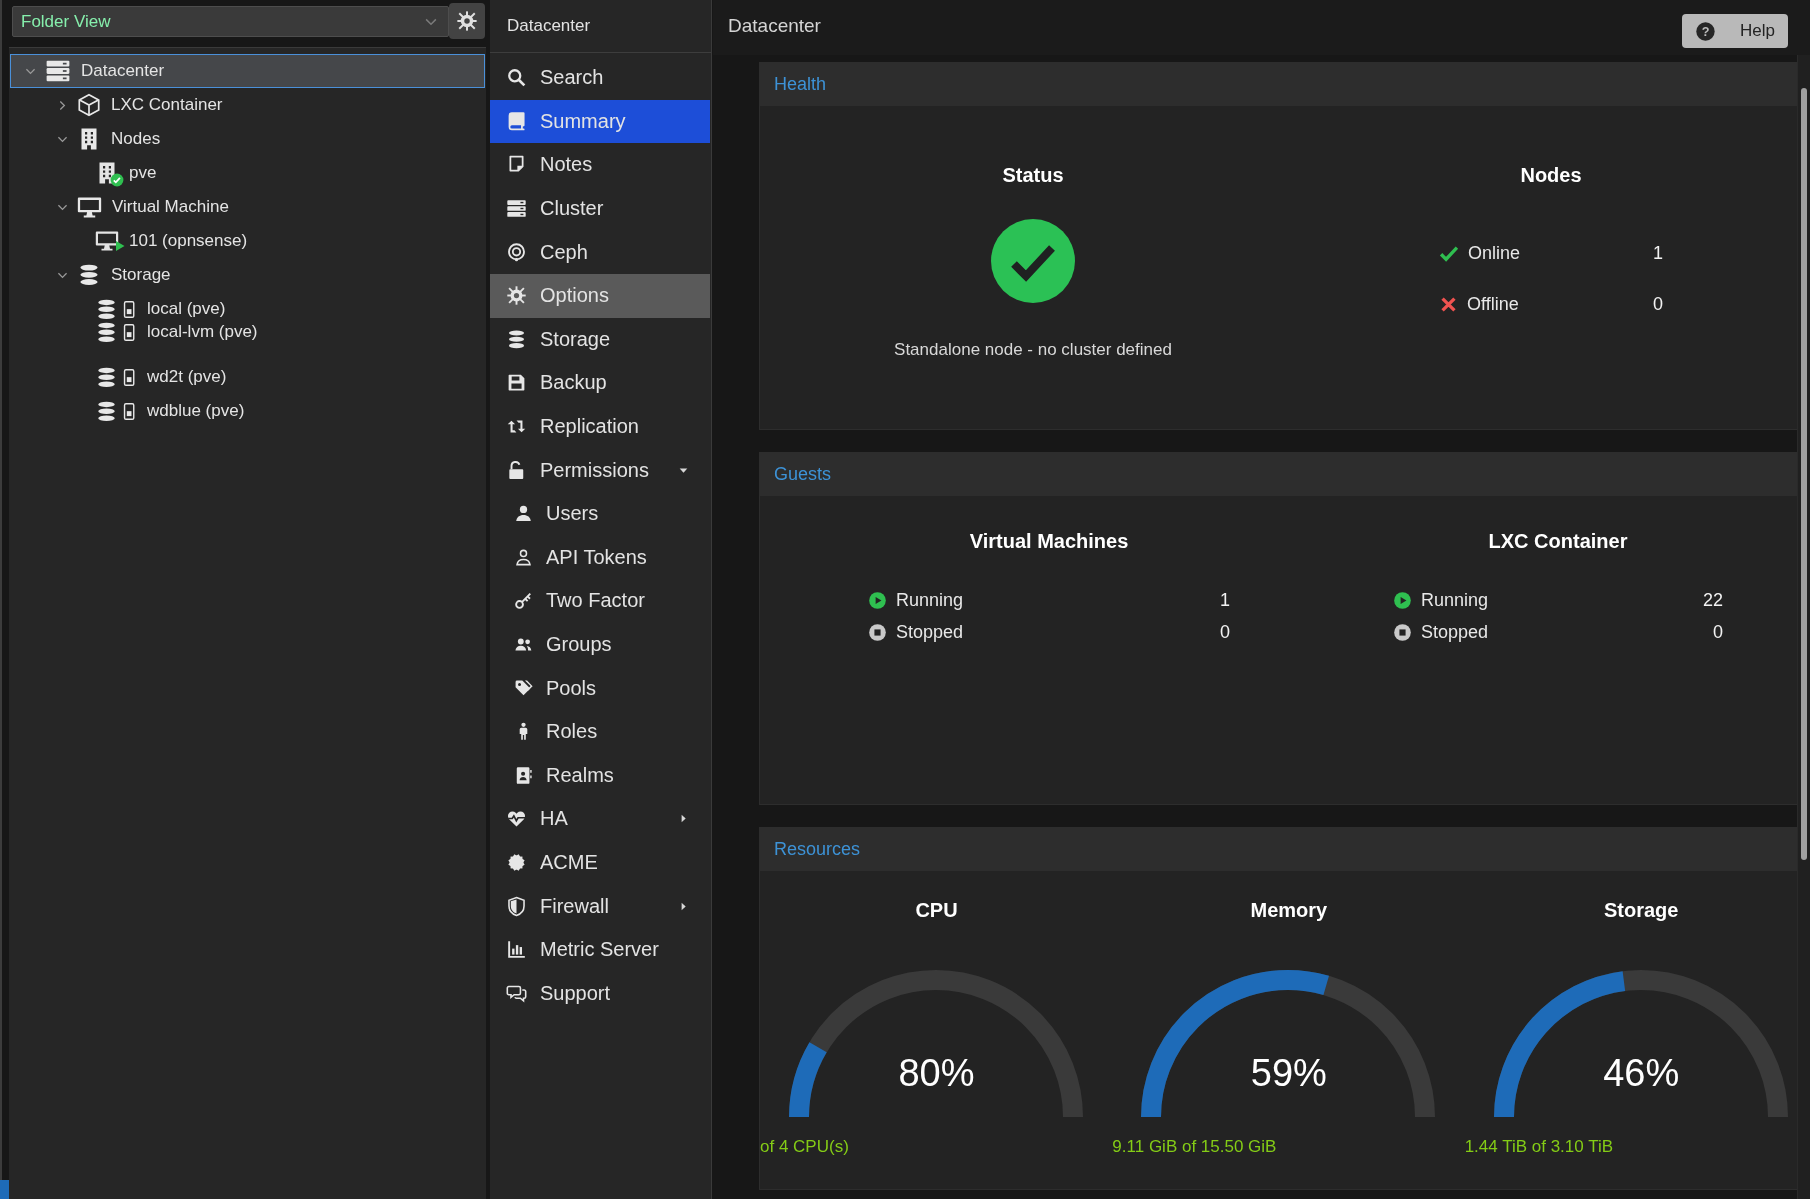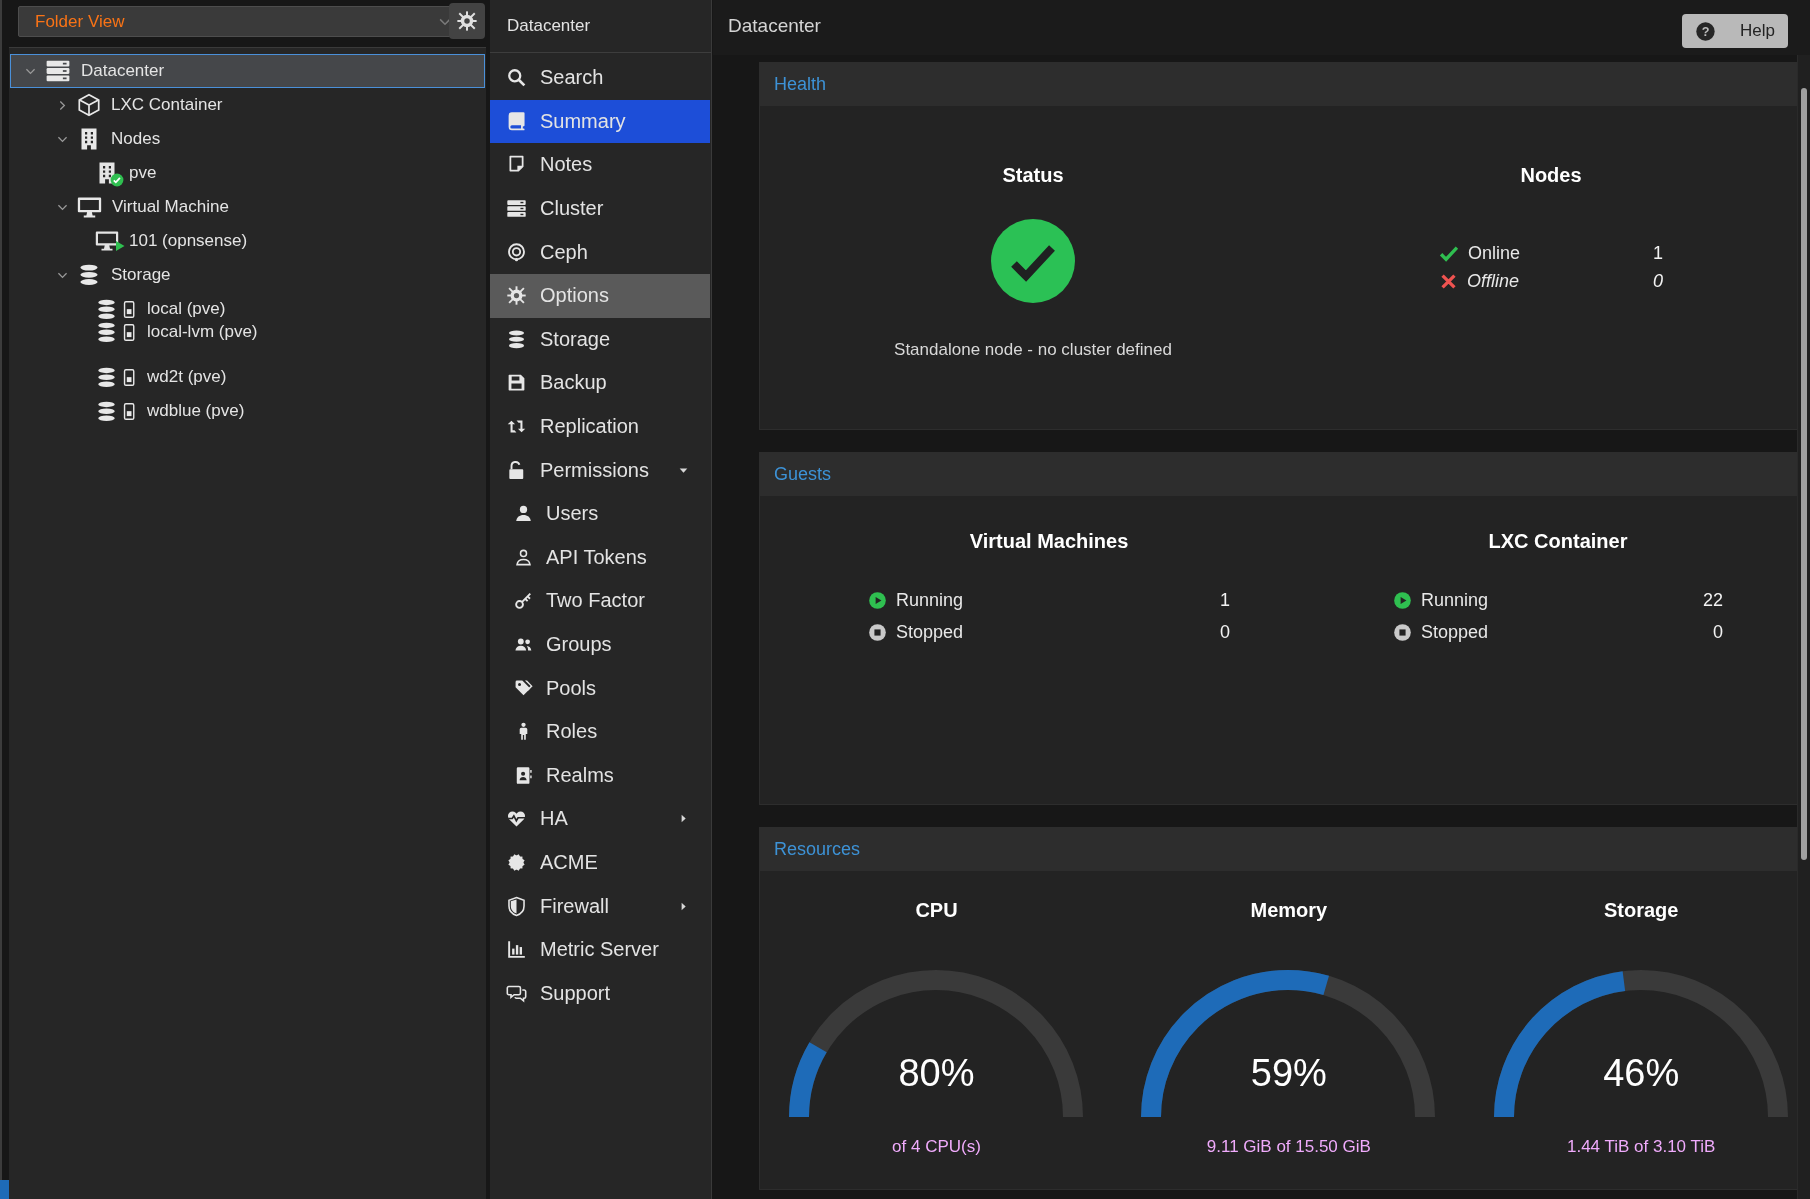--- a/index.html
+++ b/index.html
@@ -4,23 +4,23 @@
 <style>
   html,body{margin:0;padding:0;background:#171717;}
   body{position:relative;width:1810px;height:1199px;overflow:hidden;
        font-family:"Liberation Sans",sans-serif;color:#dadada;}
   svg.ic{display:block;}
   
   #edge-line{position:absolute;left:0;top:0;width:2px;height:1199px;background:#3c3c3c;}
   #corner-accent{position:absolute;left:0;top:1180px;width:27px;height:19px;background:#1e6bb8;}
   
   #sidebar{position:absolute;left:9px;top:0;width:477px;height:1199px;}
-  #view-combo{position:absolute;left:9px;top:6px;width:419px;height:29px;background:#3a3a3a;
+  #view-combo{position:absolute;left:3px;top:6px;width:419px;height:29px;background:#3a3a3a;
       border:1px solid #4d4d4d;border-radius:2px;display:flex;align-items:center;
-      padding:0 16px;font-size:17px;color:#f97316;}
+      padding:0 8px;font-size:17px;color:#86efac;}
   #view-combo .cchev{margin-left:auto;color:#7a7a7a;}
   #gear-btn{position:absolute;left:440px;top:3px;width:36px;height:36px;background:#434343;
       border-radius:4px;display:flex;align-items:center;justify-content:center;color:#e0e0e0;--hole:#434343;}
   #tree{position:absolute;left:0;top:47px;width:477px;height:1152px;background:#262626;border-top:1px solid #3a3a3a;}
   .trow{position:absolute;left:1px;right:1px;height:34px;display:flex;align-items:center;
       font-size:17px;color:#e4e4e4;--hole:#262626;}
   .trow.selected{background:#45474a;outline:1px solid #4a90d9;outline-offset:-1px;--hole:#45474a;}
   .trow .exp{width:15px;height:15px;color:#9a9a9a;margin-right:7px;flex:none;}
   .trow .ti{flex:none;margin-right:10px;color:#e8e8e8;}
   .lv0{padding-left:13px;} .lv1{padding-left:45px;} .lv2{padding-left:85px;}
@@ -59,36 +59,36 @@
   
   #status-head{left:0;top:58px;width:546px;}
   #nodes-head{left:679px;top:58px;width:224px;}
   #status-circle{position:absolute;left:231px;top:113px;width:84px;height:84px;border-radius:50%;
       background:#2bc155;display:flex;align-items:center;justify-content:center;color:#1f2121;}
   #status-msg{position:absolute;left:0;top:234px;width:546px;text-align:center;font-size:17px;color:#d8d8d8;}
   .vrow{display:flex;align-items:center;height:28px;font-size:18px;color:#e8e8e8;}
   .vrow .ri{flex:none;margin-right:9px;}
   .vrow .val{margin-left:auto;color:#f2f2f2;}
   #nodes-rows{position:absolute;left:679px;top:133px;width:224px;}
-  #nodes-rows .vrow + .vrow{font-style:italic;}
+  #nodes-rows .vrow + .vrow{margin-top:23px;}
   
   .gcol-head{position:absolute;top:34px;}
   #vm-head{left:108px;width:362px;} #lxc-head{left:633px;width:330px;}
   #vm-rows{position:absolute;left:108px;top:90px;width:362px;}
   #lxc-rows{position:absolute;left:633px;top:90px;width:330px;}
   #vm-rows .vrow + .vrow,#lxc-rows .vrow + .vrow{margin-top:4px;text-align:center;}
   
   #gauge-grid{position:absolute;left:0;top:0;width:100%;height:100%;display:flex;}
   .gcol{position:relative;width:353px;height:100%;}
   .gcol .bold-head{left:0;top:28px;width:353px;position:absolute;}
   .gauge-svg{position:absolute;left:26px;top:96px;width:300px;height:160px;}
   .g-track{fill:none;stroke:#3a3a3a;stroke-width:20;}
   .g-fill{fill:none;stroke:#1e6bb8;stroke-width:20;}
   .gpct{position:absolute;left:0;top:181px;width:353px;text-align:center;font-size:38px;color:#ffffff;}
-  .gsub{position:absolute;left:0;top:266px;width:353px;text-align:center;font-size:17px;color:#f0abfc;}
+  .gsub{position:absolute;left:0;top:266px;width:353px;font-size:17px;color:#84cc16;}
   
   #scrollbar{position:absolute;right:0;top:55px;width:13px;height:1144px;background:#202020;border-left:1px solid #2a2a2a;box-sizing:border-box;}
   #scroll-thumb{position:absolute;left:3px;top:33px;width:6px;height:772px;background:#a0a0a0;border-radius:3px;}
   #defs{position:absolute;width:0;height:0;overflow:hidden;}
 </style>
 </head>
 <body>
 
 <svg id="defs" xmlns="http://www.w3.org/2000/svg">
   <symbol id="i-chev-down" viewBox="0 0 24 24">

